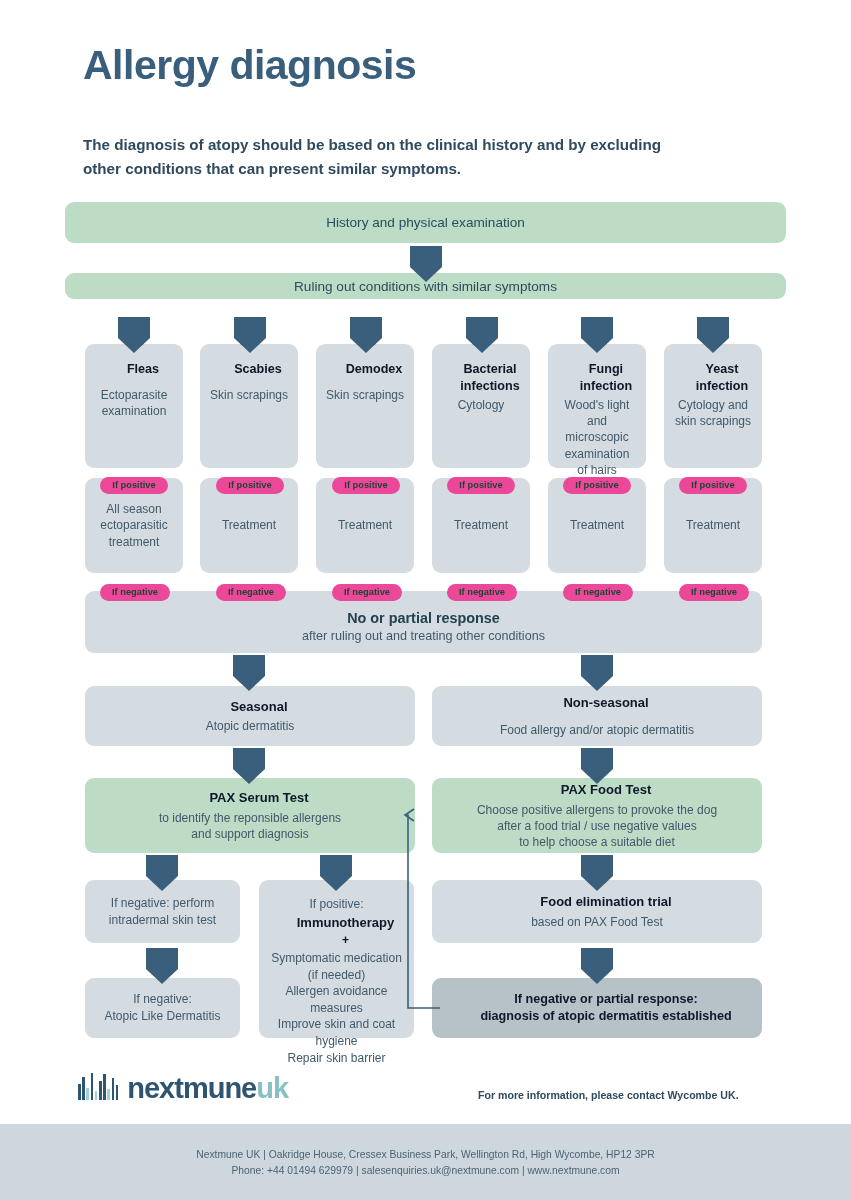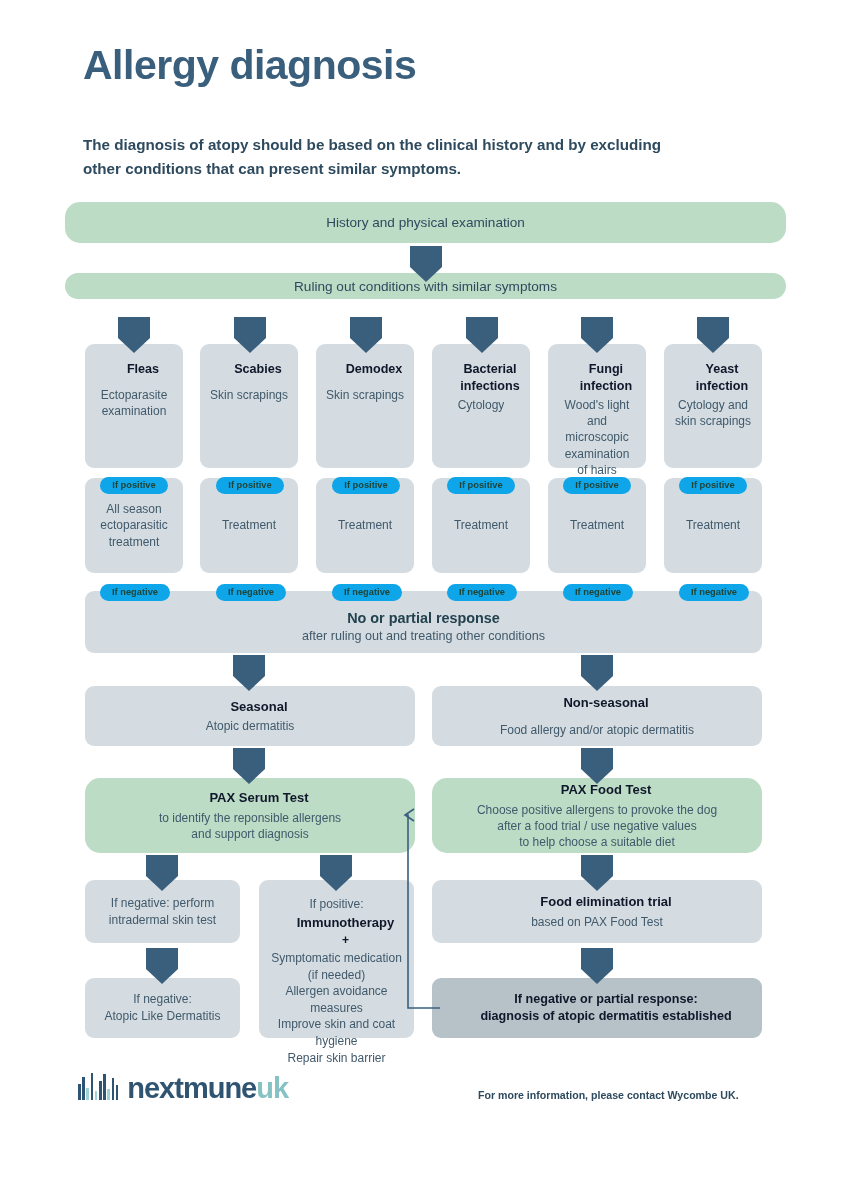--- a/index.html
+++ b/index.html
@@ -26,21 +26,21 @@
 
   
   .box {
     position: absolute;
     border-radius: 9px;
     display: flex; flex-direction: column;
     align-items: center; justify-content: center;
     text-align: center;
     padding: 6px 8px;
   }
-  .green  { background: #bddcc6; border-radius: 15px; }
+  .green  { background: #bddcc6; }
   .grey   { background: #d4dce1; }
   .grey-d { background: #b6c2c8; }
 
   .b-title { font-weight: bold; font-size: 12.6px; color: #0f172a; line-height: 1.35; padding-left: 18px; }
   .b-sub   { font-size: 12px; color: #40596b; line-height: 1.35; }
   .b-plain { font-size: 12px; color: #40596b; line-height: 1.38; }
   .banner-txt { font-size: 13.6px; color: #2e4a5e; }
   .big-title { font-weight: bold; font-size: 14.4px; color: #23414f; }
   .big-sub   { font-size: 12.6px; color: #40596b; }
 
@@ -49,21 +49,21 @@
     position: absolute;
     background: #3a5f7d;
     width: 32px; height: 36px;
     clip-path: polygon(0 0, 100% 0, 100% 58%, 50% 100%, 0 58%);
     z-index: 5;
   }
 
   
   .pill {
     position: absolute;
-    background: #0ea5e9;
+    background: #ec4899;
     color: #1e4436;
     font-size: 9.3px; font-weight: bold;
     border-radius: 11px;
     height: 17px; line-height: 17px;
     text-align: center;
     z-index: 8;
     padding: 0 7px;
   }
 
   
@@ -252,14 +252,18 @@
       <span style="height:22px;background:#2e5472;"></span>
       <span style="height:15px;background:#2e5472;"></span>
     </div>
     <div class="logo-text">
       <span class="a">nextmune</span><span class="b">uk</span>
     </div>
   </div>
 
   <div class="contact">For more information, please contact Wycombe UK.</div>
 
+  <div class="footbar">
+    <div>Nextmune UK | Oakridge House, Cressex Business Park, Wellington Rd, High Wycombe, HP12 3PR</div>
+    <div>Phone: +44 01494 629979 | salesenquiries.uk@nextmune.com | www.nextmune.com</div>
+  </div>
 
 </div>
 
 </body></html>

